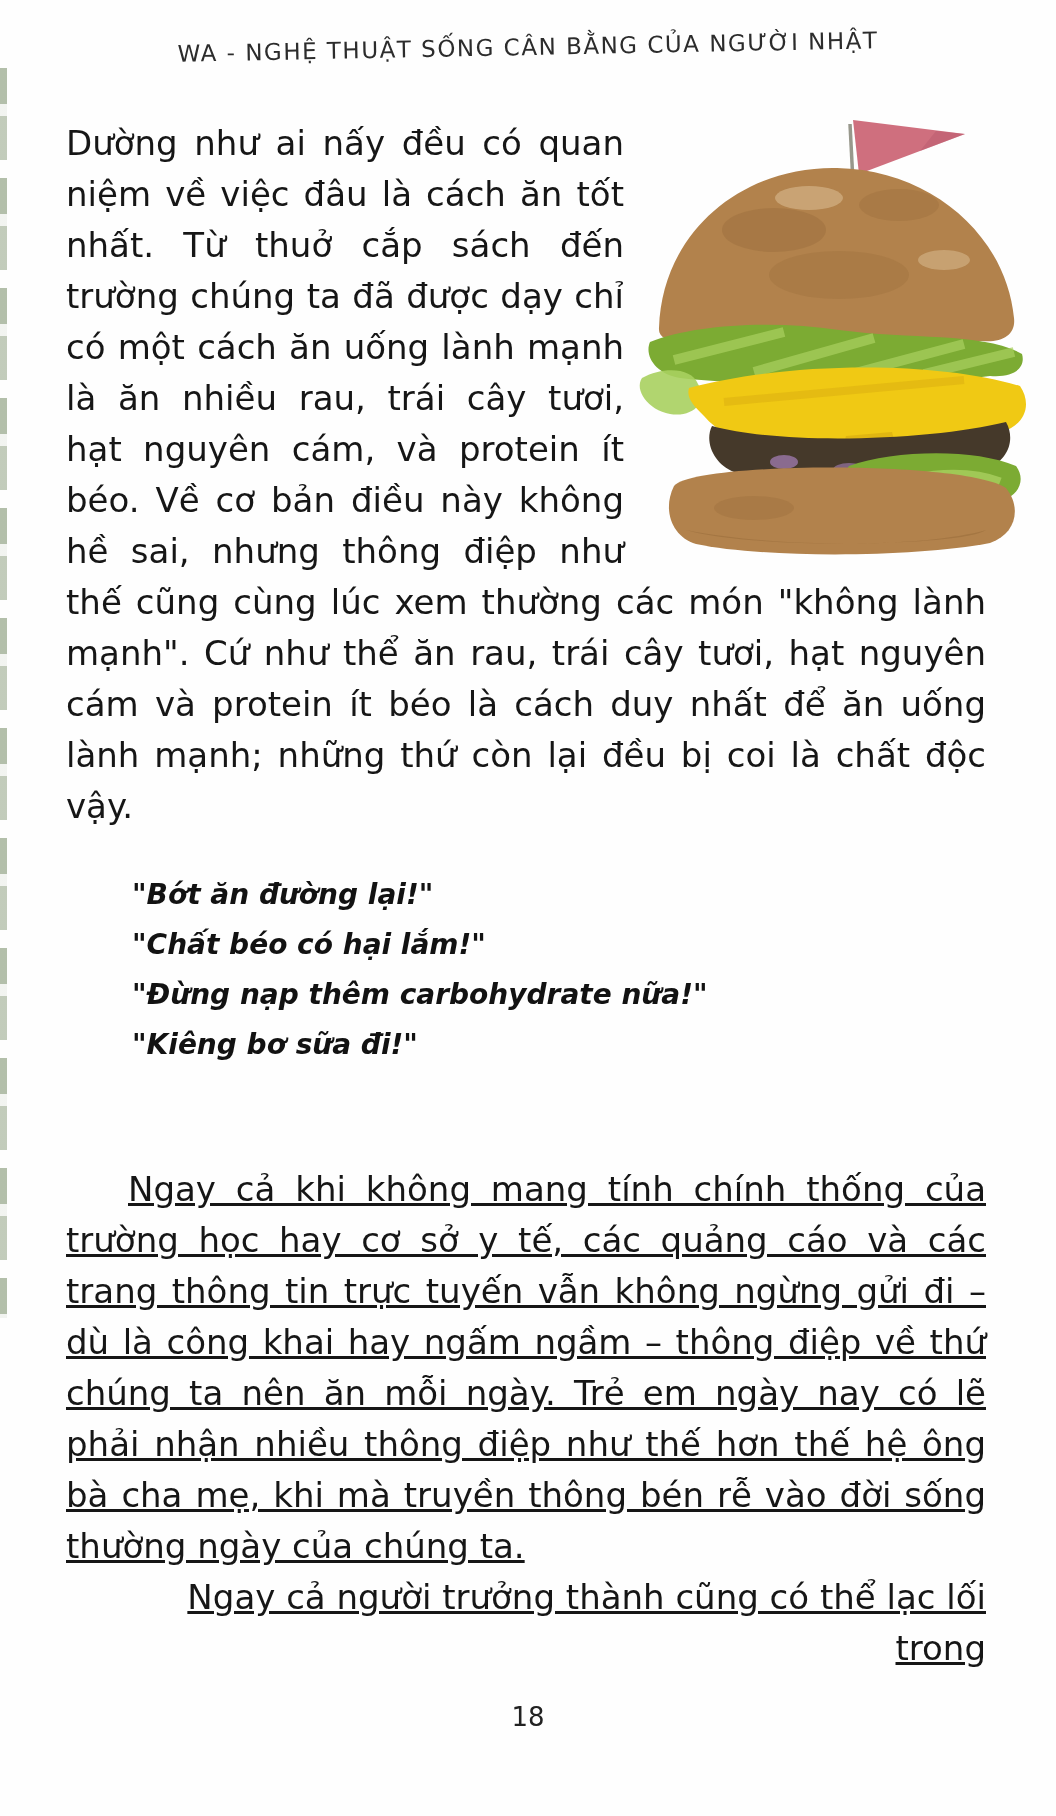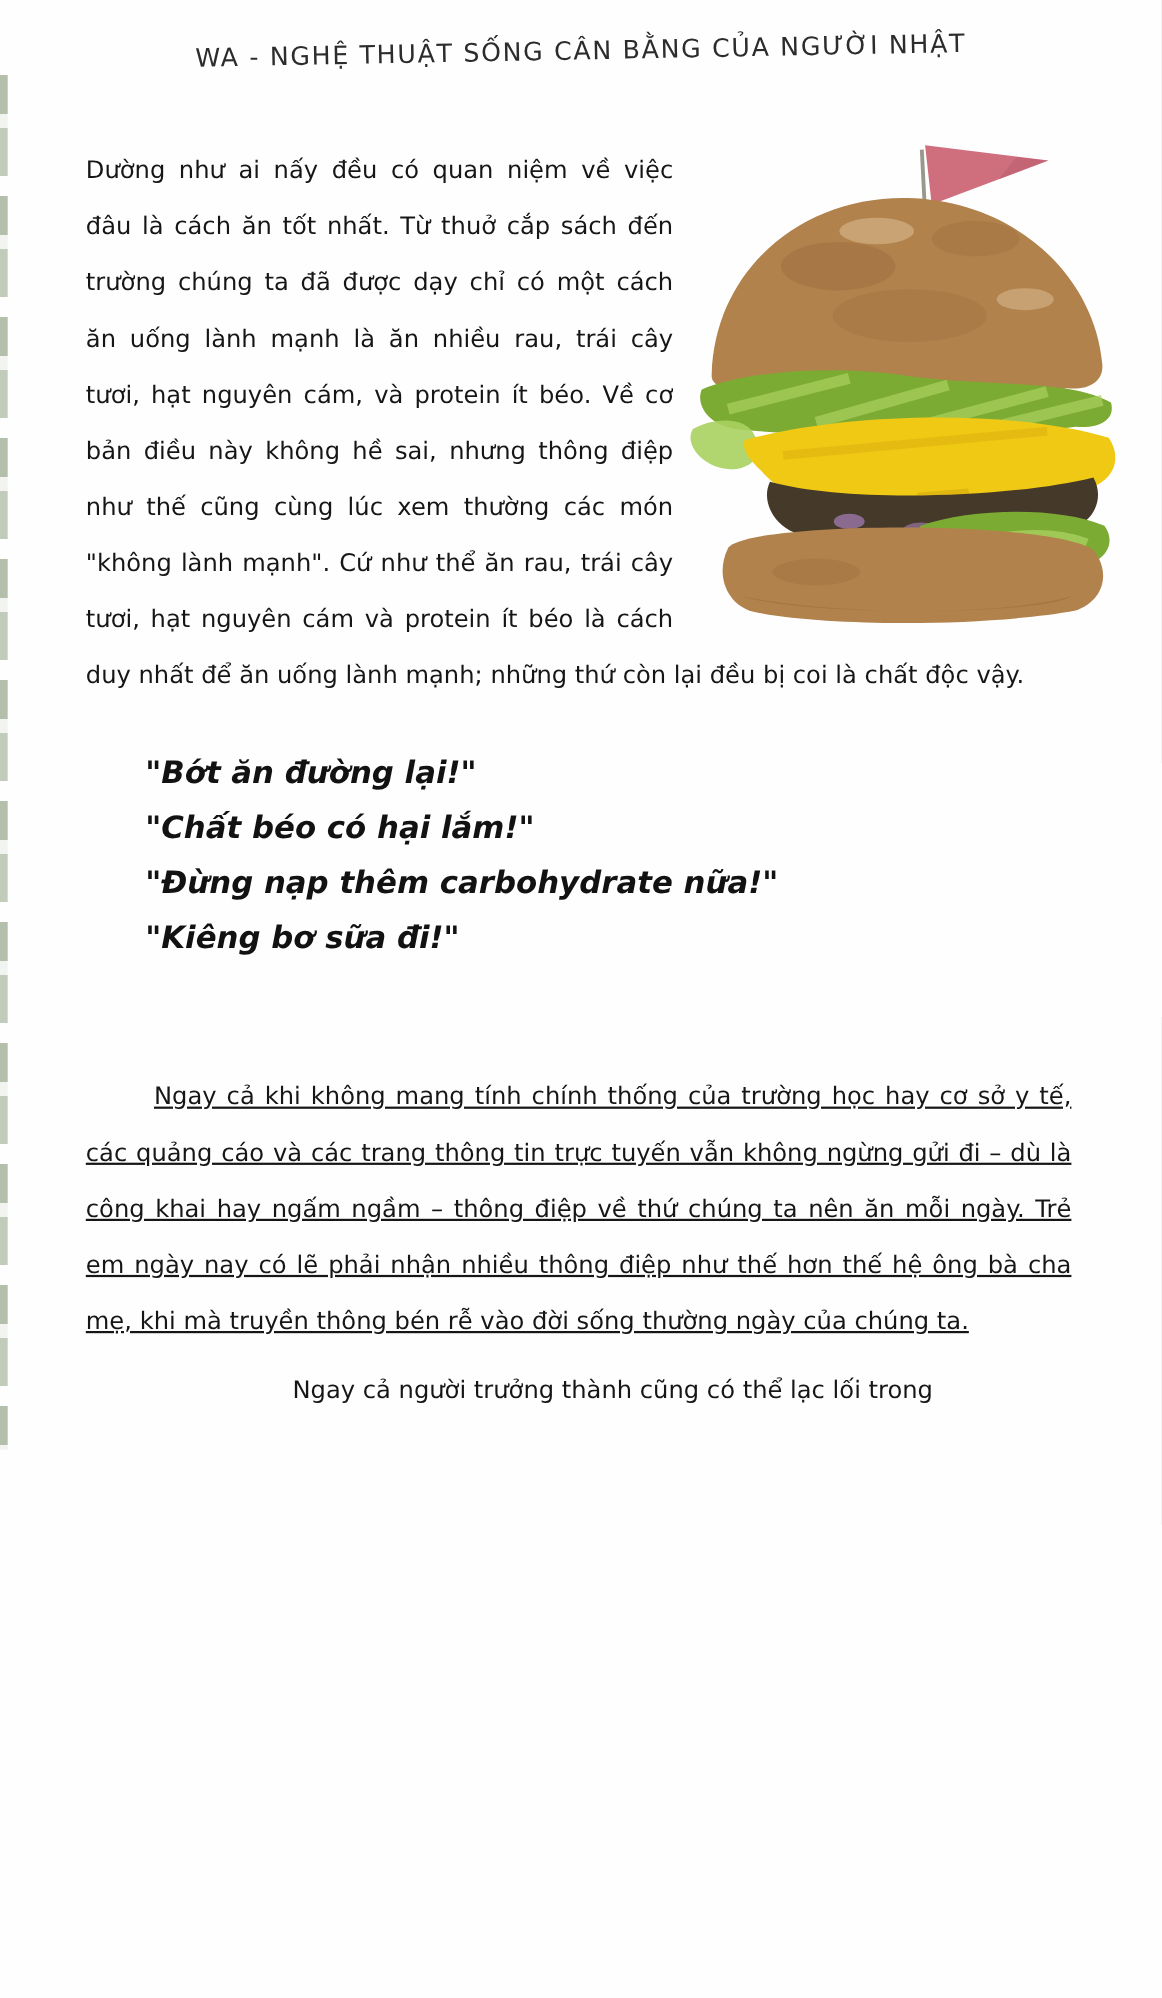--- a/index.html
+++ b/index.html
@@ -24,39 +24,39 @@
     position:absolute;top:34px;left:0;width:100%;
     text-align:center;
     font-size:23px;letter-spacing:1.5px;
     color:#2c2c2c;font-weight:500;
     transform:rotate(-1.1deg);
   }
   .main{
     position:absolute;top:118px;left:66px;width:920px;
   }
   .para{
-    font-size:22px;line-height:51px;
+    font-size:34px;line-height:51px;
     text-align:justify;
-    margin:12px;
+    margin:0;
   }
   .burger-float{
     float:right;
     width:380px;height:452px;
     margin:-8px -40px 4px 22px;
   }
   .burger-float svg{display:block;width:400px;height:448px;margin-left:-12px;}
   .quotes{
     clear:both;
     margin:38px 0 0 66px;
     font-size:28px;line-height:50px;
     font-weight:bold;font-style:italic;
     color:#121212;
   }
   .para2{margin-top:94px;text-indent:62px;text-decoration:underline;}
-  .para3{margin-top:0;text-indent:62px;text-align:center;}
+  .para3{margin-top:0;text-indent:62px;text-align:right;text-decoration:underline;}
   .page-number{
     position:absolute;top:1702px;left:0;width:100%;
     text-align:center;font-size:26px;color:#222;
   }
 </style>
 </head>
 <body>
 
 <div class="page">
 
@@ -110,14 +110,15 @@
       <div>"Đừng nạp thêm carbohydrate nữa!"</div>
       <div>"Kiêng bơ sữa đi!"</div>
     </div>
 
     <p class="para para2">Ngay cả khi không mang tính chính thống của trường học hay cơ sở y tế, các quảng cáo và các trang thông tin trực tuyến vẫn không ngừng gửi đi – dù là công khai hay ngấm ngầm – thông điệp về thứ chúng ta nên ăn mỗi ngày. Trẻ em ngày nay có lẽ phải nhận nhiều thông điệp như thế hơn thế hệ ông bà cha mẹ, khi mà truyền thông bén rễ vào đời sống thường ngày của chúng ta.</p>
 
     <p class="para para3">Ngay cả người trưởng thành cũng có thể lạc lối trong</p>
 
   </div>
 
+  <div class="page-number">18</div>
 
 </div>
 
 </body></html>

